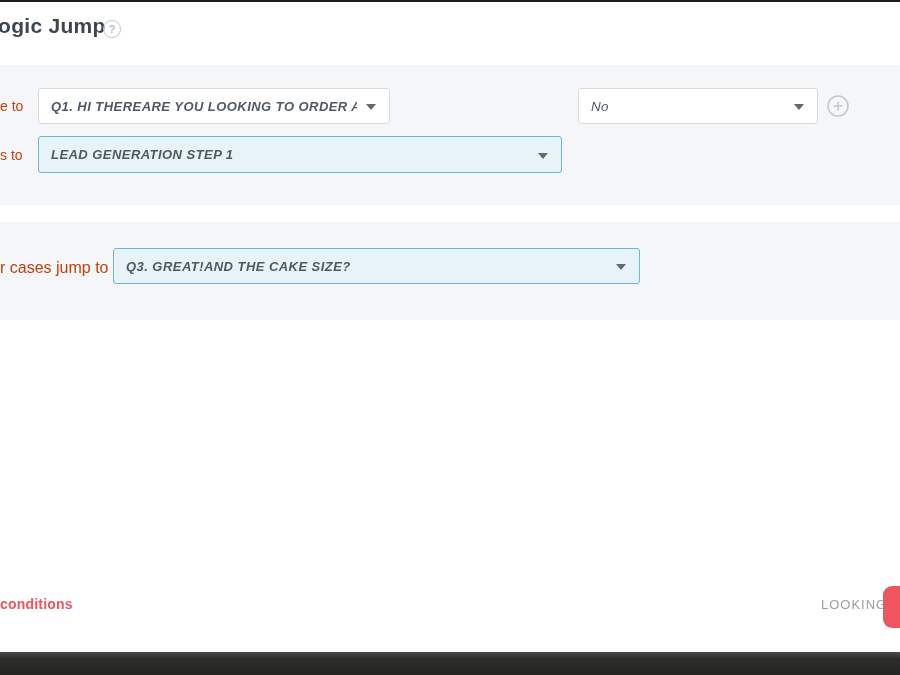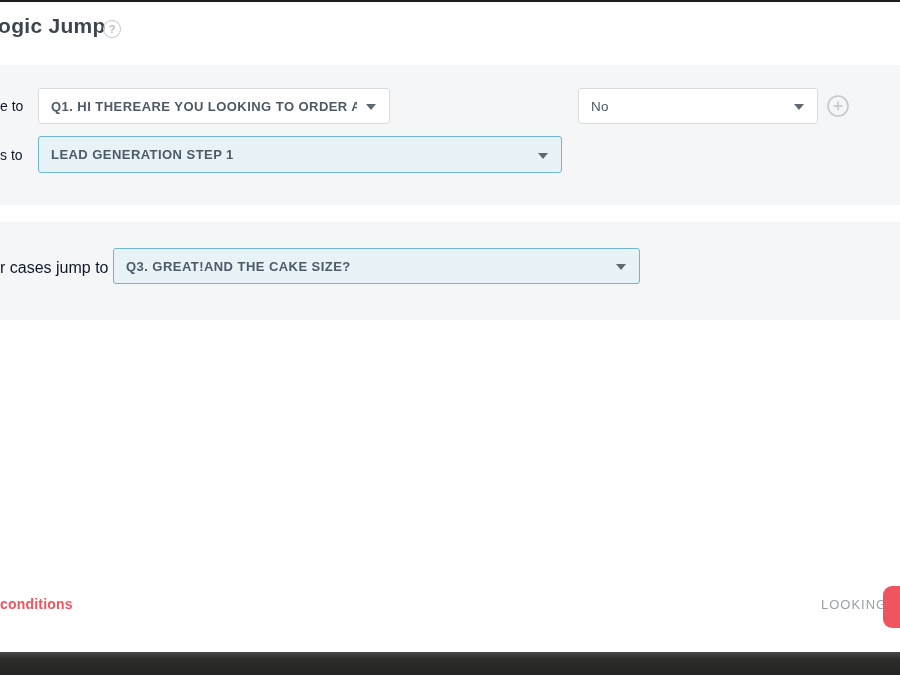--- a/index.html
+++ b/index.html
@@ -11,25 +11,25 @@
 
   .title{position:absolute;left:-2px;top:14px;font-size:21px;font-weight:700;color:#3d4650;letter-spacing:0.3px;white-space:nowrap;}
   .help{position:absolute;left:103px;top:20px;width:16px;height:16px;border:1.5px solid #c3c8cd;border-radius:50%;
         color:#b7bdc3;font-size:11px;font-weight:700;display:flex;align-items:center;justify-content:center;cursor:pointer;}
   .help::after{content:"?";}
 
   .section{position:absolute;left:0;width:100%;background:#f5f6f8;}
   .sectionA{top:65px;height:140px;}
   .sectionB{top:222px;height:98px;}
 
-  .label{position:absolute;color:#0f172a;font-size:14px;white-space:nowrap;}
+  .label{position:absolute;color:#c2410c;font-size:14px;white-space:nowrap;}
 
   .select{position:absolute;background:#ffffff;border:1px solid #d8dbdf;border-radius:3px;
           display:flex;align-items:center;box-sizing:border-box;padding:0 32px 0 12px;cursor:pointer;}
-  .select .txt{font-size:13px;font-weight:600;color:#4d5965;letter-spacing:0.45px;white-space:nowrap;overflow:hidden;}
+  .select .txt{font-size:13px;font-weight:600;color:#4d5965;letter-spacing:0.45px;white-space:nowrap;overflow:hidden;font-style:italic;}
   .select .txt.lc{font-weight:500;font-size:13.5px;letter-spacing:0.2px;}
   .select.hl{background:#e8f3f8;border:1.5px solid #70b5d1;}
   .caret{position:absolute;right:13px;top:50%;margin-top:-2px;width:0;height:0;
          border-left:5.5px solid transparent;border-right:5.5px solid transparent;border-top:6px solid #5e6972;}
 
   .plus{position:absolute;left:827px;top:95px;width:22px;height:22px;cursor:pointer;}
 
   .conditions-link{position:absolute;left:0;top:596px;font-size:14px;font-weight:600;color:#f0545f;
                    letter-spacing:0.2px;cursor:pointer;white-space:nowrap;}
   .cancel-btn{position:absolute;left:821px;top:597px;font-size:13px;color:#999fa6;letter-spacing:1px;

